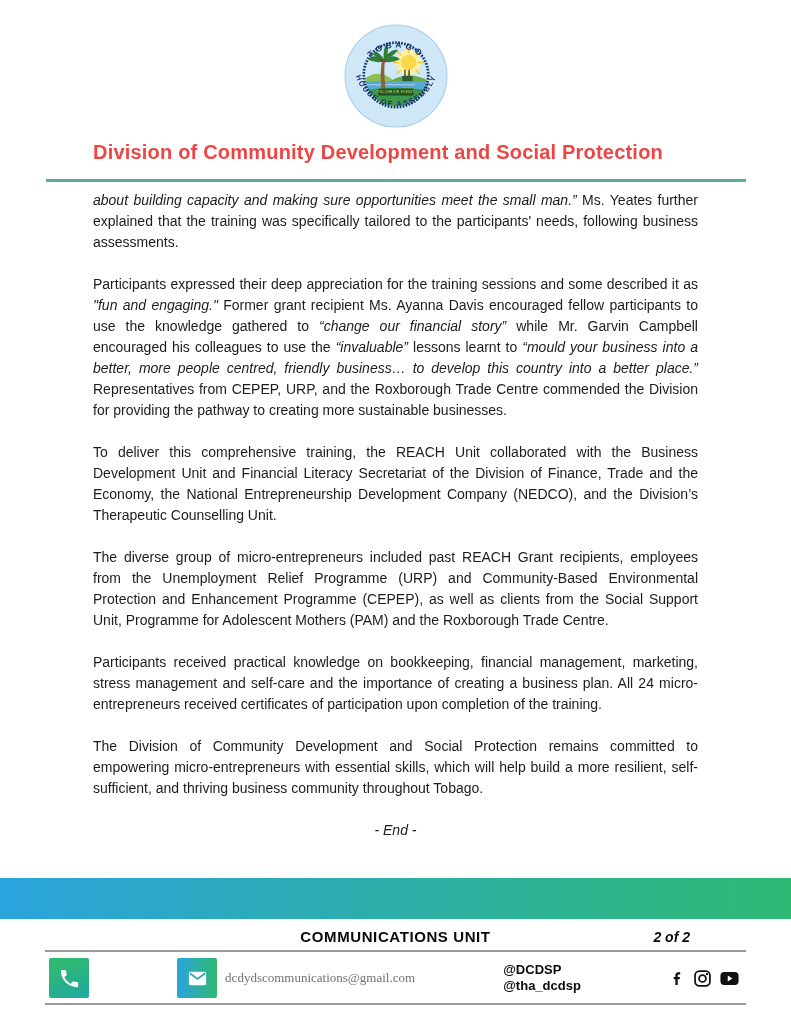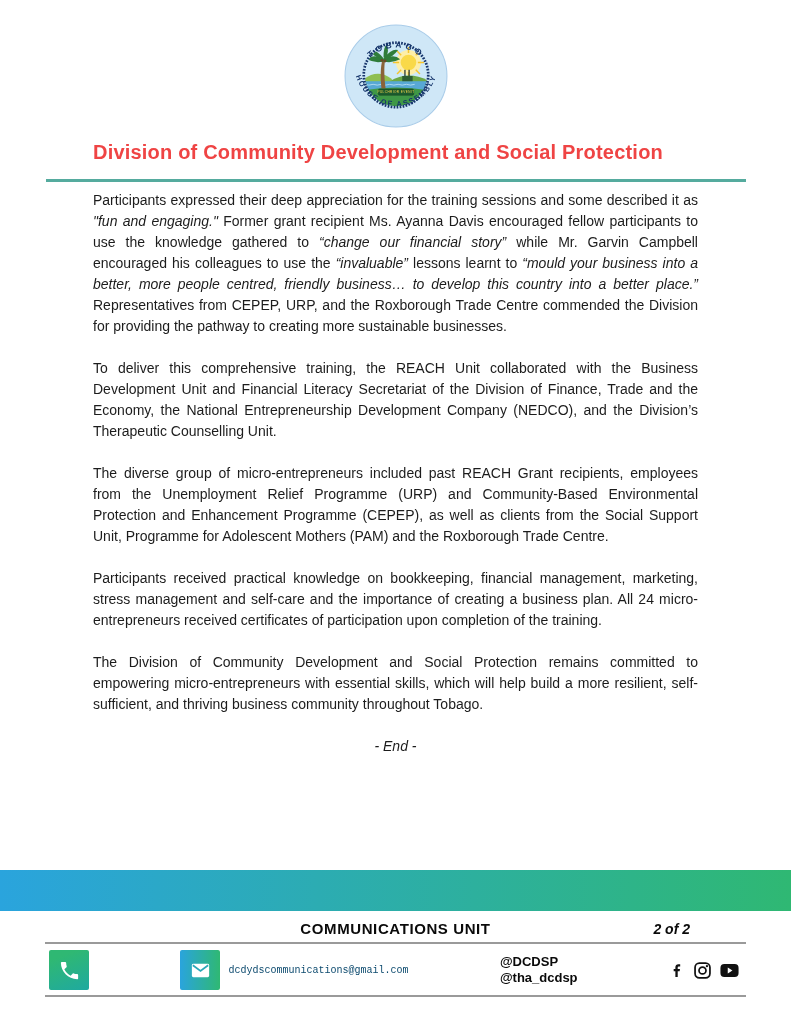--- a/index.html
+++ b/index.html
@@ -23,21 +23,21 @@
   }
   
   .body-text{
     margin:8px 93px 0;width:605px;font-size:14px;line-height:21px;
     color:#1c1c1c;text-align:justify;
   }
   .body-text p{margin:0 0 21px 0;}
   .body-text p.center{text-align:center;}
   .it{font-style:italic;}
   
-  .footer{position:absolute;left:0;right:0;bottom:16px;border-radius:22px;}
+  .footer{position:absolute;left:0;right:0;bottom:8px;border-radius:22px;}
   .grad-bar{height:41px;background:linear-gradient(90deg,var(--blue),var(--green));}
   .heading-row{position:relative;margin:7px 45px 0;height:22px;}
   .unit-heading{
     text-align:center;font-size:15px;font-weight:bold;color:#0a0a0a;
     letter-spacing:.6px;line-height:22px;
   }
   .page-num{
     position:absolute;right:56px;top:0;font-size:14px;font-weight:bold;
     color:#0a0a0a;line-height:22px;font-style:italic;
   }
@@ -50,21 +50,21 @@
   .icon-sq{
     width:40px;height:40px;border-radius:2px;display:flex;align-items:center;
     justify-content:center;flex:0 0 auto;
   }
   .icon-sq svg{width:23px;height:23px;display:block;}
   .icon-sq.loc{background:linear-gradient(200deg,var(--green) 0%,var(--blue) 55%,var(--green) 140%);}
   .icon-sq.phn{background:linear-gradient(160deg,var(--green) 20%,#1fa9a0 100%);}
   .icon-sq.eml{background:linear-gradient(90deg,var(--blue),var(--green));}
   .serif-lines{font-family:"Liberation Serif",serif;font-size:13.5px;line-height:17px;color:#101010;}
   .serif-lines span{display:block;}
-  .email-text{font-family:Liberation Mono, monospace;font-size:10px;color:#0c4a6e;}
+  .email-text{font-family:Liberation Serif, serif;font-size:13px;color:#737373;}
   .handles{font-size:13px;font-weight:bold;line-height:16px;color:#0a0a0a;}
   .handles span{display:block;}
   .socials{display:flex;align-items:center;gap:7px;}
   .socials svg{display:block;}
   .footer-pad{height:11px;}
 </style>
 </head>
 <body>
 
 <div class="page">
@@ -139,20 +139,21 @@
       <text font-family="Liberation Sans, sans-serif" font-size="7" font-weight="bold" fill="#16356b" letter-spacing="1.6">
         <textPath href="#arcBot" startOffset="50%" text-anchor="middle">HOUSE OF ASSEMBLY</textPath>
       </text>
     </svg>
   </div>
 
   <h1 class="title">Division of Community Development and Social Protection</h1>
   <div class="title-rule"></div>
 
   <div class="body-text">
+      <p><span class="it">about building capacity and making sure opportunities meet the small man.” </span><span>Ms. Yeates further explained that the training was specifically tailored to the participants' needs, following business assessments.</span></p>
       <p><span>Participants expressed their deep appreciation for the training sessions and some described it as </span><span class="it">"fun and engaging."</span><span> Former grant recipient Ms. Ayanna Davis encouraged fellow participants to use the knowledge gathered to </span><span class="it">“change our financial story”</span><span> while Mr. Garvin Campbell encouraged his colleagues to use the </span><span class="it">“invaluable”</span><span> lessons learnt to </span><span class="it">“mould your business into a better, more people centred, friendly business… to develop this country into a better place.”</span><span> Representatives from CEPEP, URP, and the Roxborough Trade Centre commended the Division for providing the pathway to creating more sustainable businesses.</span></p>
       <p><span>To deliver this comprehensive training, the REACH Unit collaborated with the Business Development Unit and Financial Literacy Secretariat of the Division of Finance, Trade and the Economy, the National Entrepreneurship Development Company (NEDCO), and the Division’s Therapeutic Counselling Unit.</span></p>
       <p><span>The diverse group of micro-entrepreneurs included past REACH Grant recipients, employees from the Unemployment Relief Programme (URP) and Community-Based Environmental Protection and Enhancement Programme (CEPEP), as well as clients from the Social Support Unit, Programme for Adolescent Mothers (PAM) and the Roxborough Trade Centre.</span></p>
       <p><span>Participants received practical knowledge on bookkeeping, financial management, marketing, stress management and self-care and the importance of creating a business plan. All 24 micro-entrepreneurs received certificates of participation upon completion of the training.</span></p>
       <p><span>The Division of Community Development and Social Protection remains committed to empowering micro-entrepreneurs with essential skills, which will help build a more resilient, self-sufficient, and thriving business community throughout Tobago.</span></p>
       <p class="center"><span class="it">- End -</span></p>
     </div>
 
   <div class="footer">
     <div class="grad-bar"></div>

